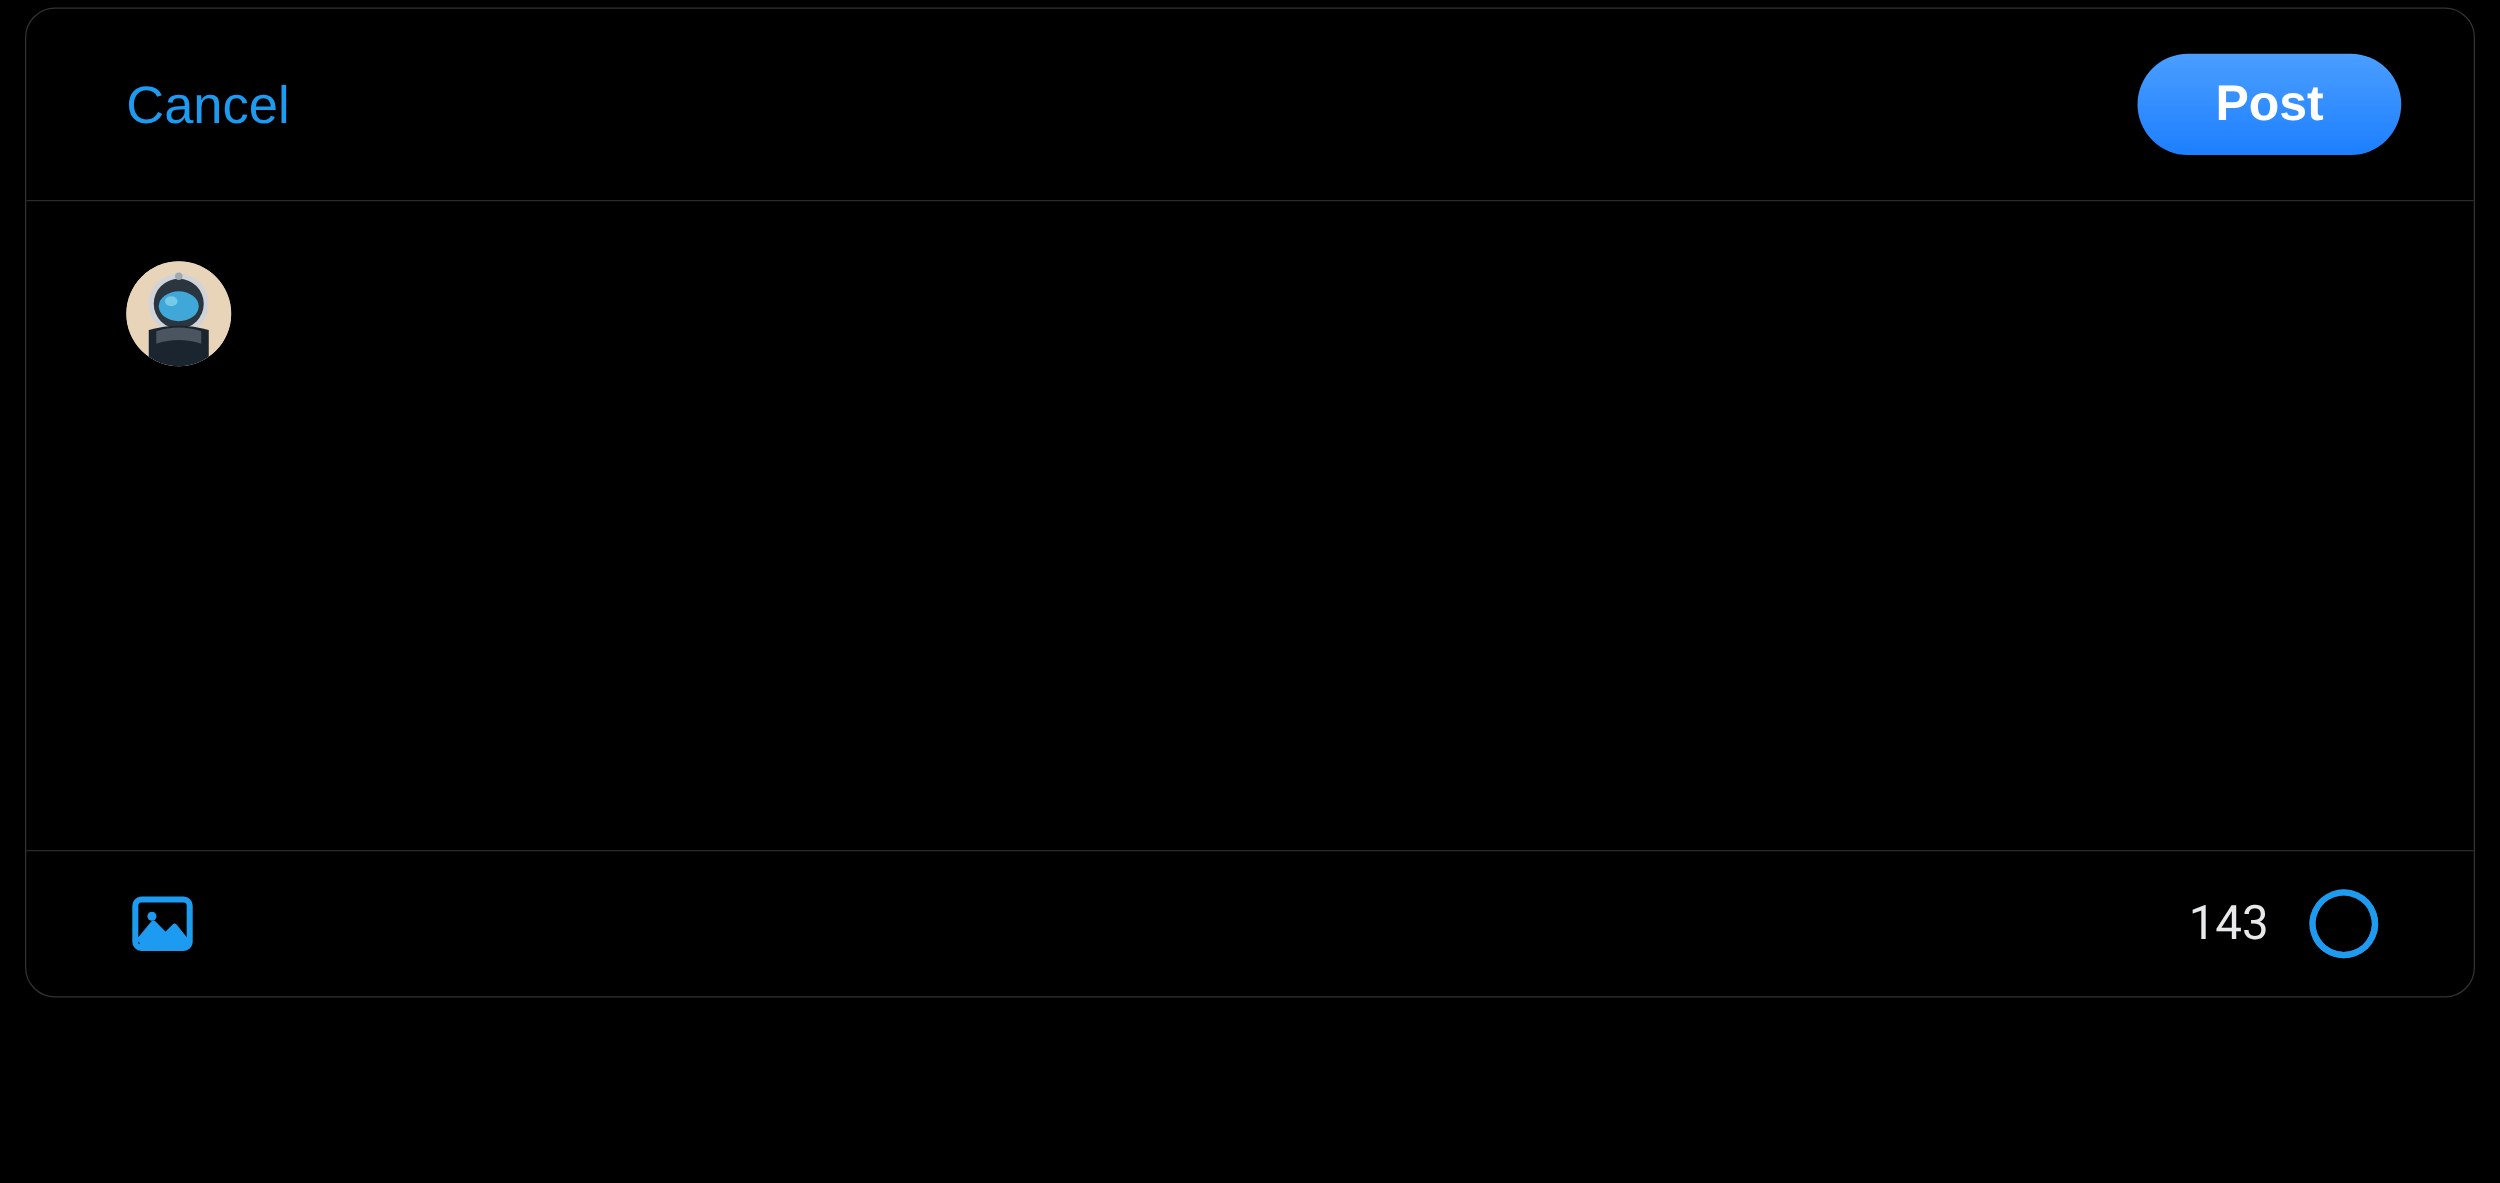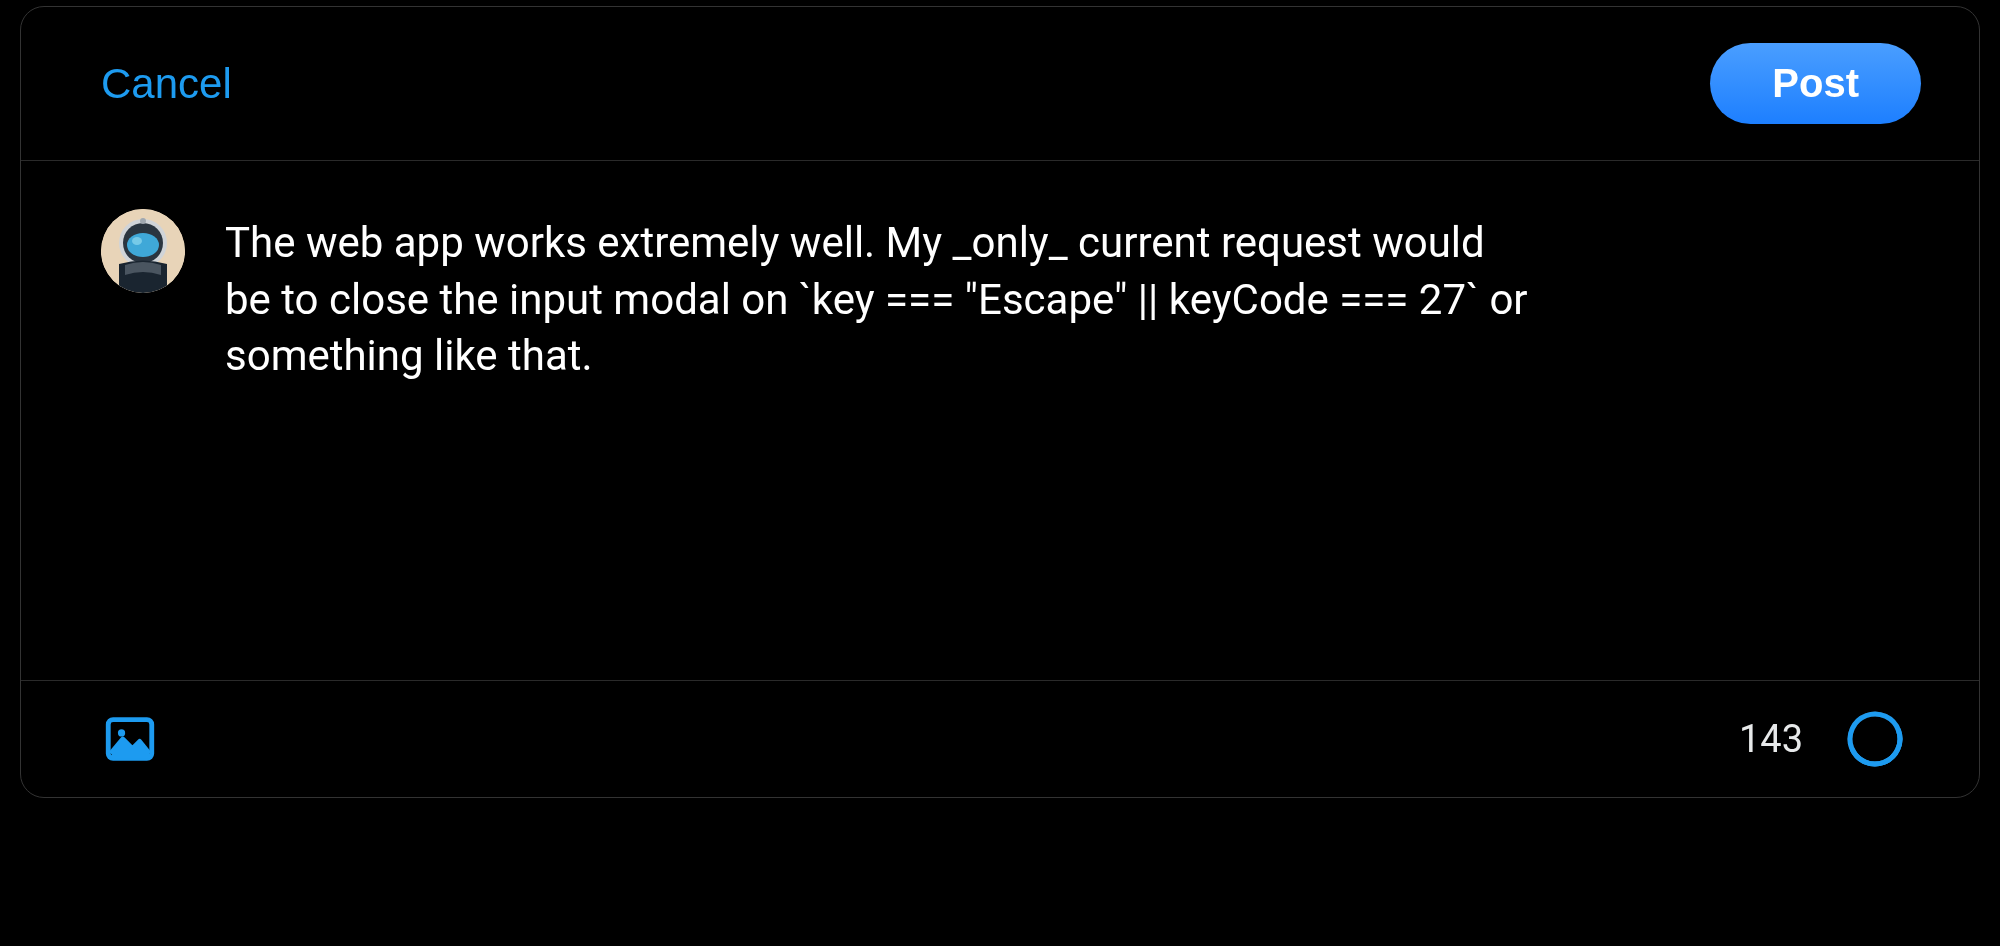--- a/index.html
+++ b/index.html
@@ -103,21 +103,21 @@
       display: flex;
       align-items: center;
     }
     .image-icon svg {
       width: 58px;
       height: 58px;
     }
     .footer-right {
       display: flex;
       align-items: center;
-      gap: 42px;
+      gap: 30px;
     }
     .char-count {
       color: #e7e9ea;
       font-size: 38px;
       font-weight: 400;
     }
     .progress-ring {
       width: 60px;
       height: 60px;
       position: relative;
@@ -156,21 +156,20 @@
         <circle cx="42" cy="42" r="42" fill="#e8d4b8"></circle>
         <ellipse cx="42" cy="34" rx="24" ry="24" fill="#d0d4d8"></ellipse>
         <ellipse cx="42" cy="34" rx="20" ry="20" fill="#2a3540"></ellipse>
         <ellipse cx="42" cy="36" rx="16" ry="12" fill="#3fa8d8"></ellipse>
         <ellipse cx="36" cy="32" rx="5" ry="4" fill="#8fd8f0" opacity="0.7"></ellipse>
         <path d="M 18 55 Q 42 48 66 55 L 66 84 L 18 84 Z" fill="#1a2530"></path>
         <path d="M 24 56 Q 42 50 60 56 L 60 66 Q 42 60 24 66 Z" fill="#4a5560"></path>
         <circle cx="42" cy="12" r="3" fill="#a0a8b0"></circle>
       </svg>
     </div>
-    <div class="compose-text">The web app works extremely well. My _only_ current request would be to close the input modal on `key === "Escape" || keyCode === 27` or something like that.</div>
   </div>
 
   <div class="modal-footer">
     <div class="footer-left">
       <div class="image-icon">
         <svg viewBox="0 0 24 24" fill="none" stroke="currentColor" stroke-width="2">
           <rect x="3" y="4" width="18" height="16" rx="2"></rect>
           <circle cx="8.5" cy="9.5" r="1.5" fill="currentColor" stroke="none"></circle>
           <path d="M4 18 L9 12 L13 16 L16 13 L20 18" stroke-linejoin="round" fill="currentColor" fill-opacity="0.0"></path>
           <path d="M4 19 L9 12 L13 16 L16 13 L21 19 L21 20 L4 20 Z" fill="currentColor" stroke="none"></path>

